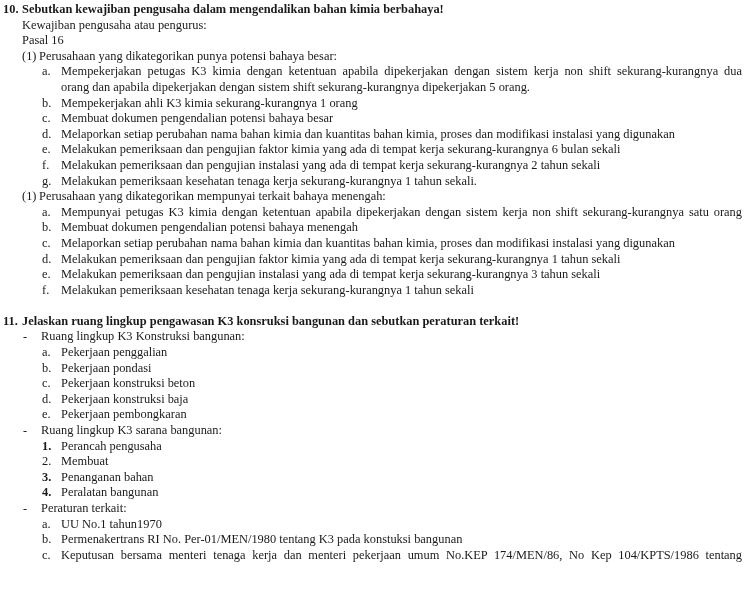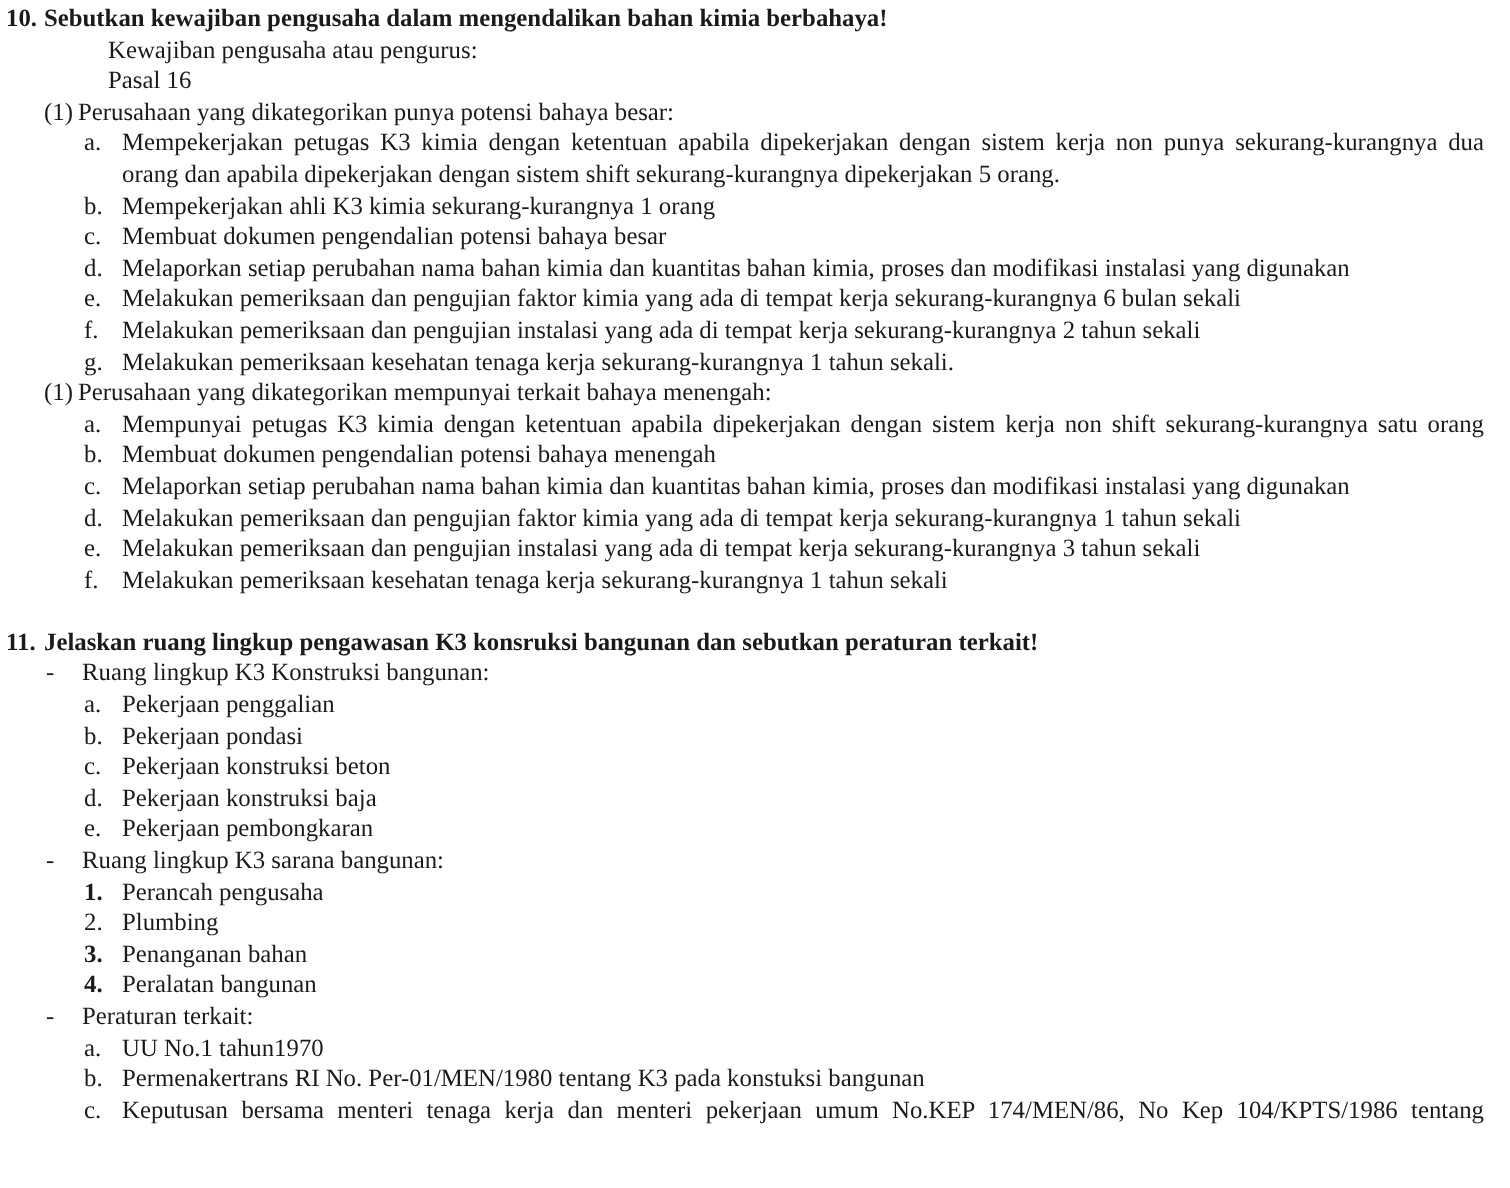--- a/index.html
+++ b/index.html
@@ -5,21 +5,21 @@
   html, body { margin: 0; padding: 0; background: #ffffff; }
   body {
     width: 755px; height: 594px; overflow: hidden; position: relative;
     font-family: "Liberation Serif", "DejaVu Serif", serif;
     font-size: 12.4px; color: #1a1a1a;
   }
   .doc { position: absolute; left: 0; top: 2px; width: 742px; }
   .line { position: relative; height: 15.6px; line-height: 15.6px; white-space: nowrap; }
   .num { position: absolute; left: 3px; font-weight: bold; }
   .head { position: absolute; left: 22px; font-weight: bold; }
-  .l1 { position: absolute; left: 22px; margin-left: 32px; }
+  .l1 { position: absolute; left: 22px; }
   .par-n { position: absolute; left: 22px; }
   .par-t { position: absolute; left: 39px; }
   .dash { position: absolute; left: 23px; }
   .dash-t { position: absolute; left: 41px; }
   .mk { position: absolute; left: 42px; }
   .mk.bold { font-weight: bold; }
   .it { position: absolute; left: 61px; right: 0; }
   .just { text-align: justify; text-align-last: justify; white-space: normal; }
   .gap { height: 15.6px; }
 </style>
@@ -37,21 +37,21 @@
   </div>
   <div class="line">
     <span class="l1">Pasal 16</span>
   </div>
   <div class="line">
     <span class="par-n">(1)</span>
     <span class="par-t">Perusahaan yang dikategorikan punya potensi bahaya besar:</span>
   </div>
   <div class="line">
     <span class="mk">a.</span>
-    <span class="it just">Mempekerjakan petugas K3 kimia dengan ketentuan apabila dipekerjakan dengan sistem kerja non punya sekurang-kurangnya dua</span>
+    <span class="it just">Mempekerjakan petugas K3 kimia dengan ketentuan apabila dipekerjakan dengan sistem kerja non shift sekurang-kurangnya dua</span>
   </div>
   <div class="line">
     <span class="it">orang dan apabila dipekerjakan dengan sistem shift sekurang-kurangnya dipekerjakan 5 orang.</span>
   </div>
   <div class="line">
     <span class="mk">b.</span>
     <span class="it">Mempekerjakan ahli K3 kimia sekurang-kurangnya 1 orang</span>
   </div>
   <div class="line">
     <span class="mk">c.</span>
@@ -138,21 +138,21 @@
   <div class="line">
     <span class="dash">-</span>
     <span class="dash-t">Ruang lingkup K3 sarana bangunan:</span>
   </div>
   <div class="line">
     <span class="mk bold">1.</span>
     <span class="it">Perancah pengusaha</span>
   </div>
   <div class="line">
     <span class="mk">2.</span>
-    <span class="it">Plumbing</span>
+    <span class="it">Membuat</span>
   </div>
   <div class="line">
     <span class="mk bold">3.</span>
     <span class="it">Penanganan bahan</span>
   </div>
   <div class="line">
     <span class="mk bold">4.</span>
     <span class="it">Peralatan bangunan</span>
   </div>
 

